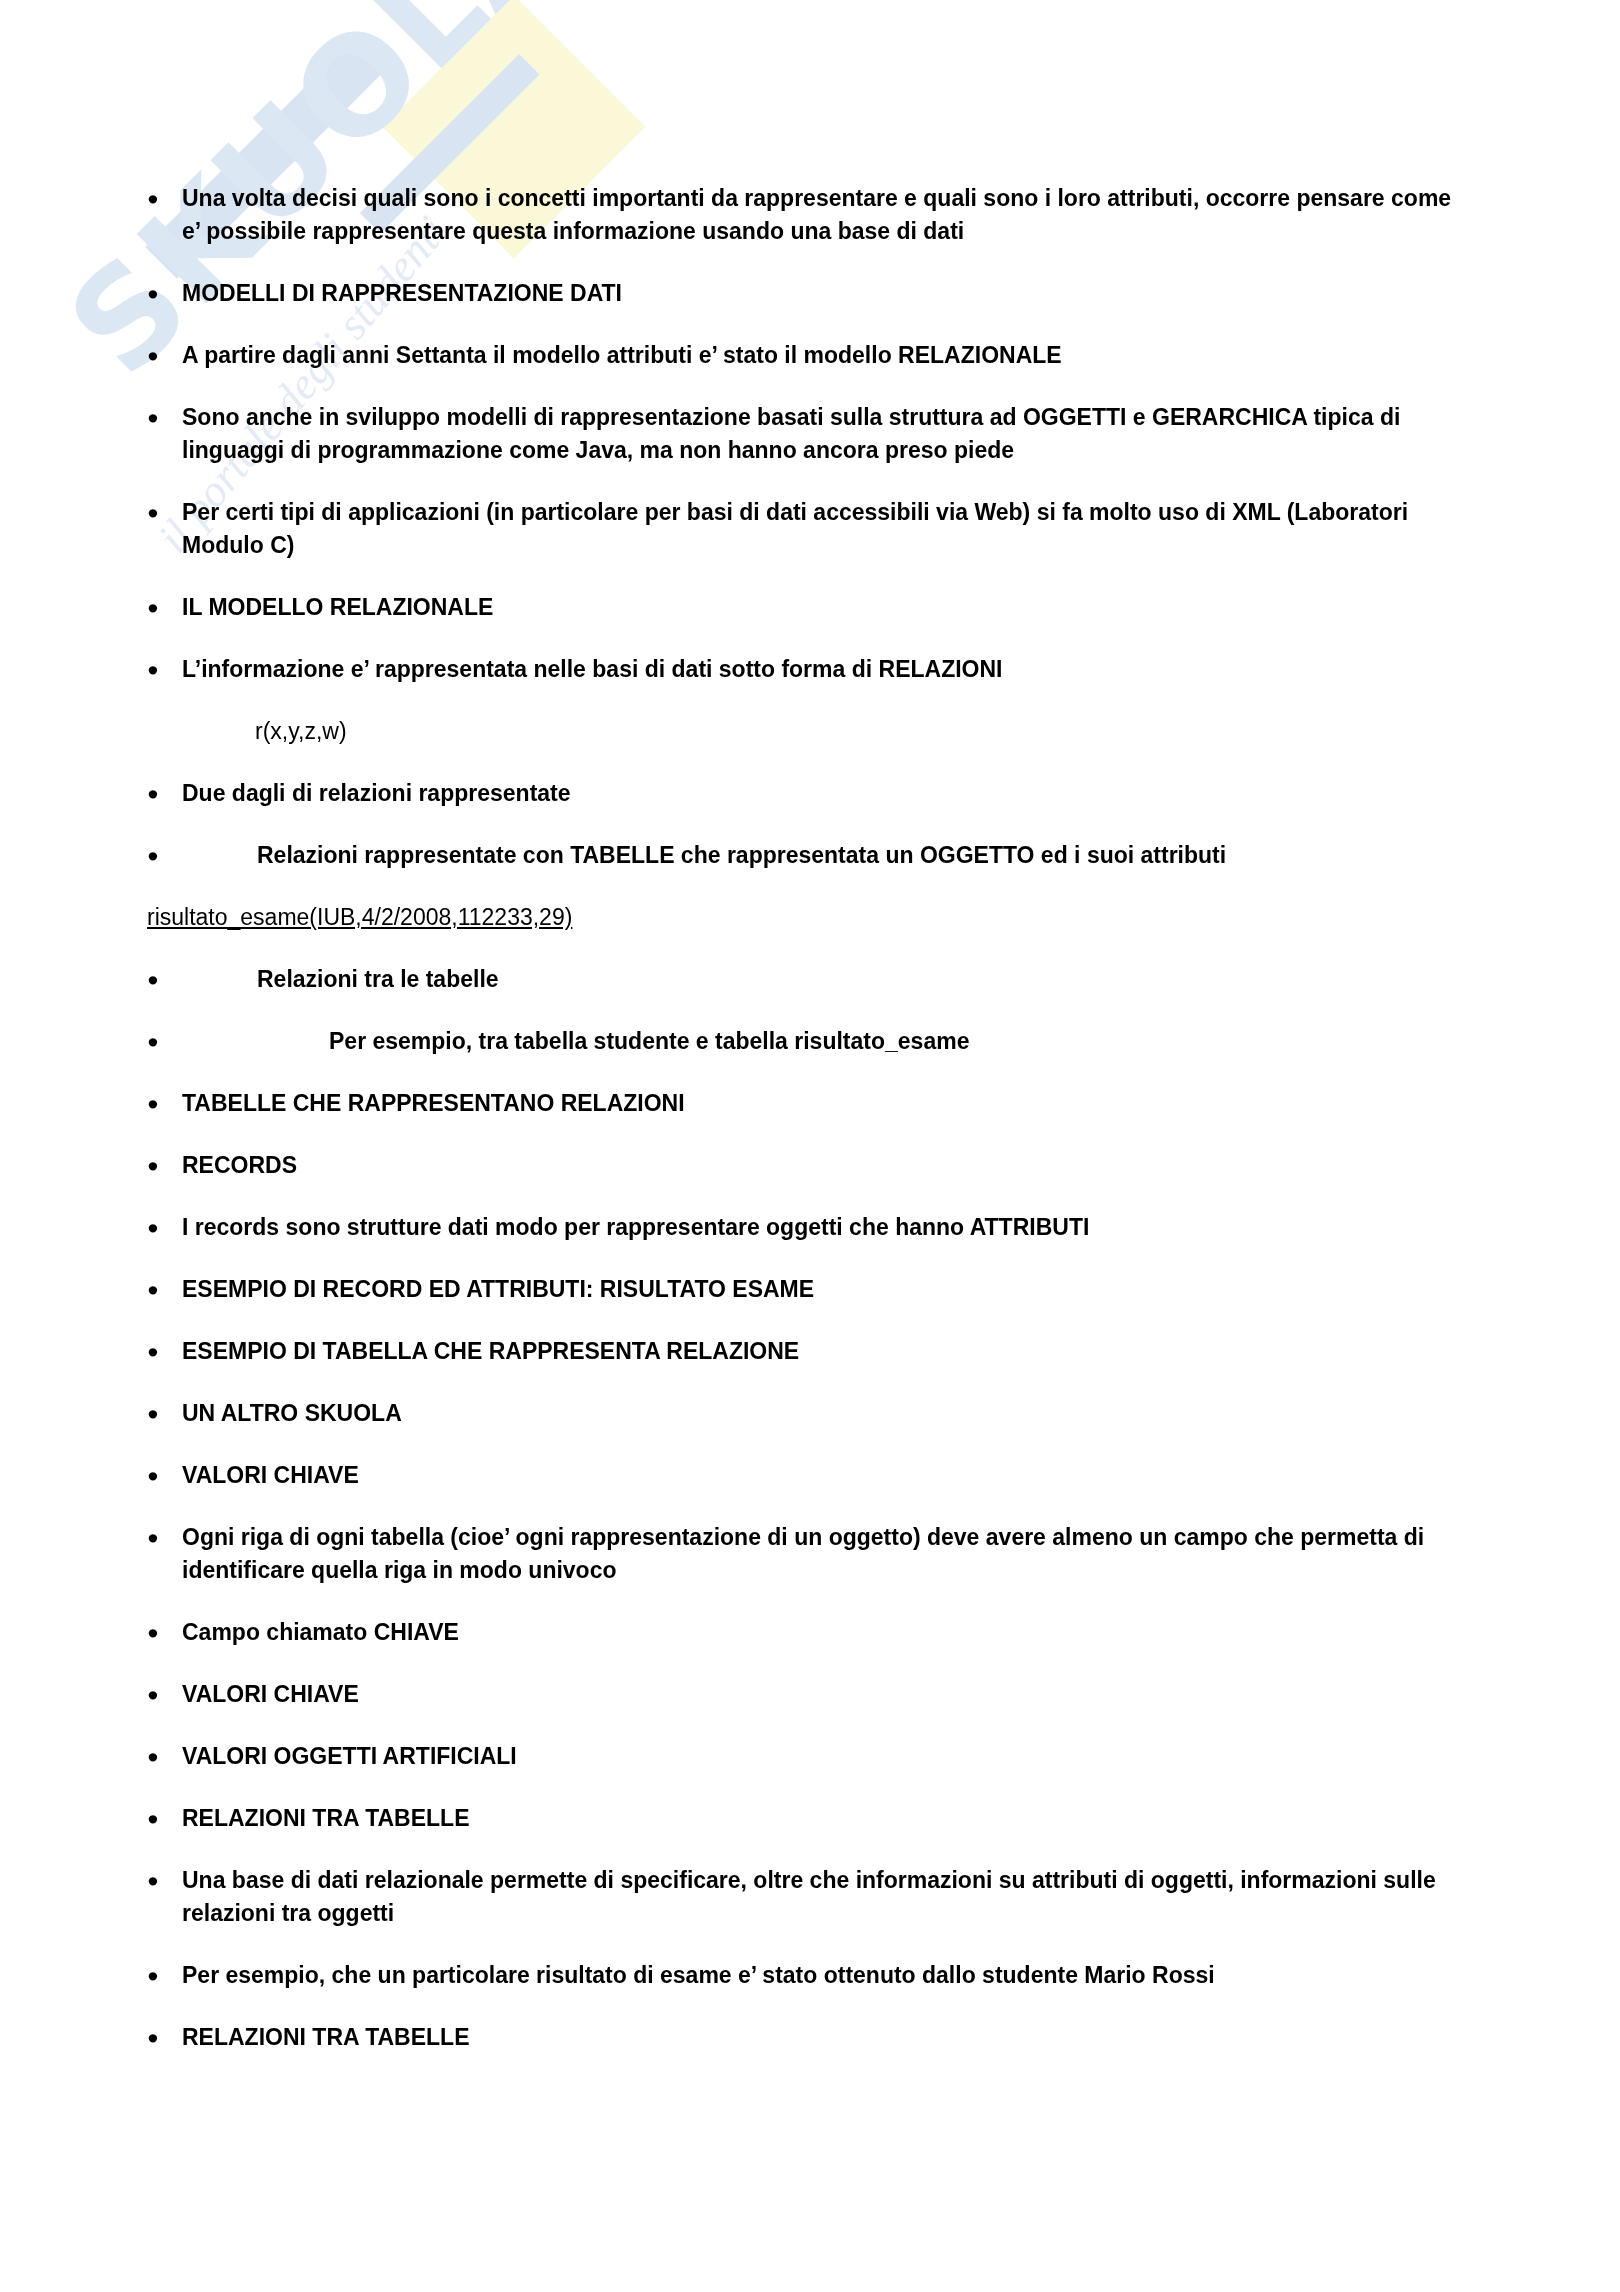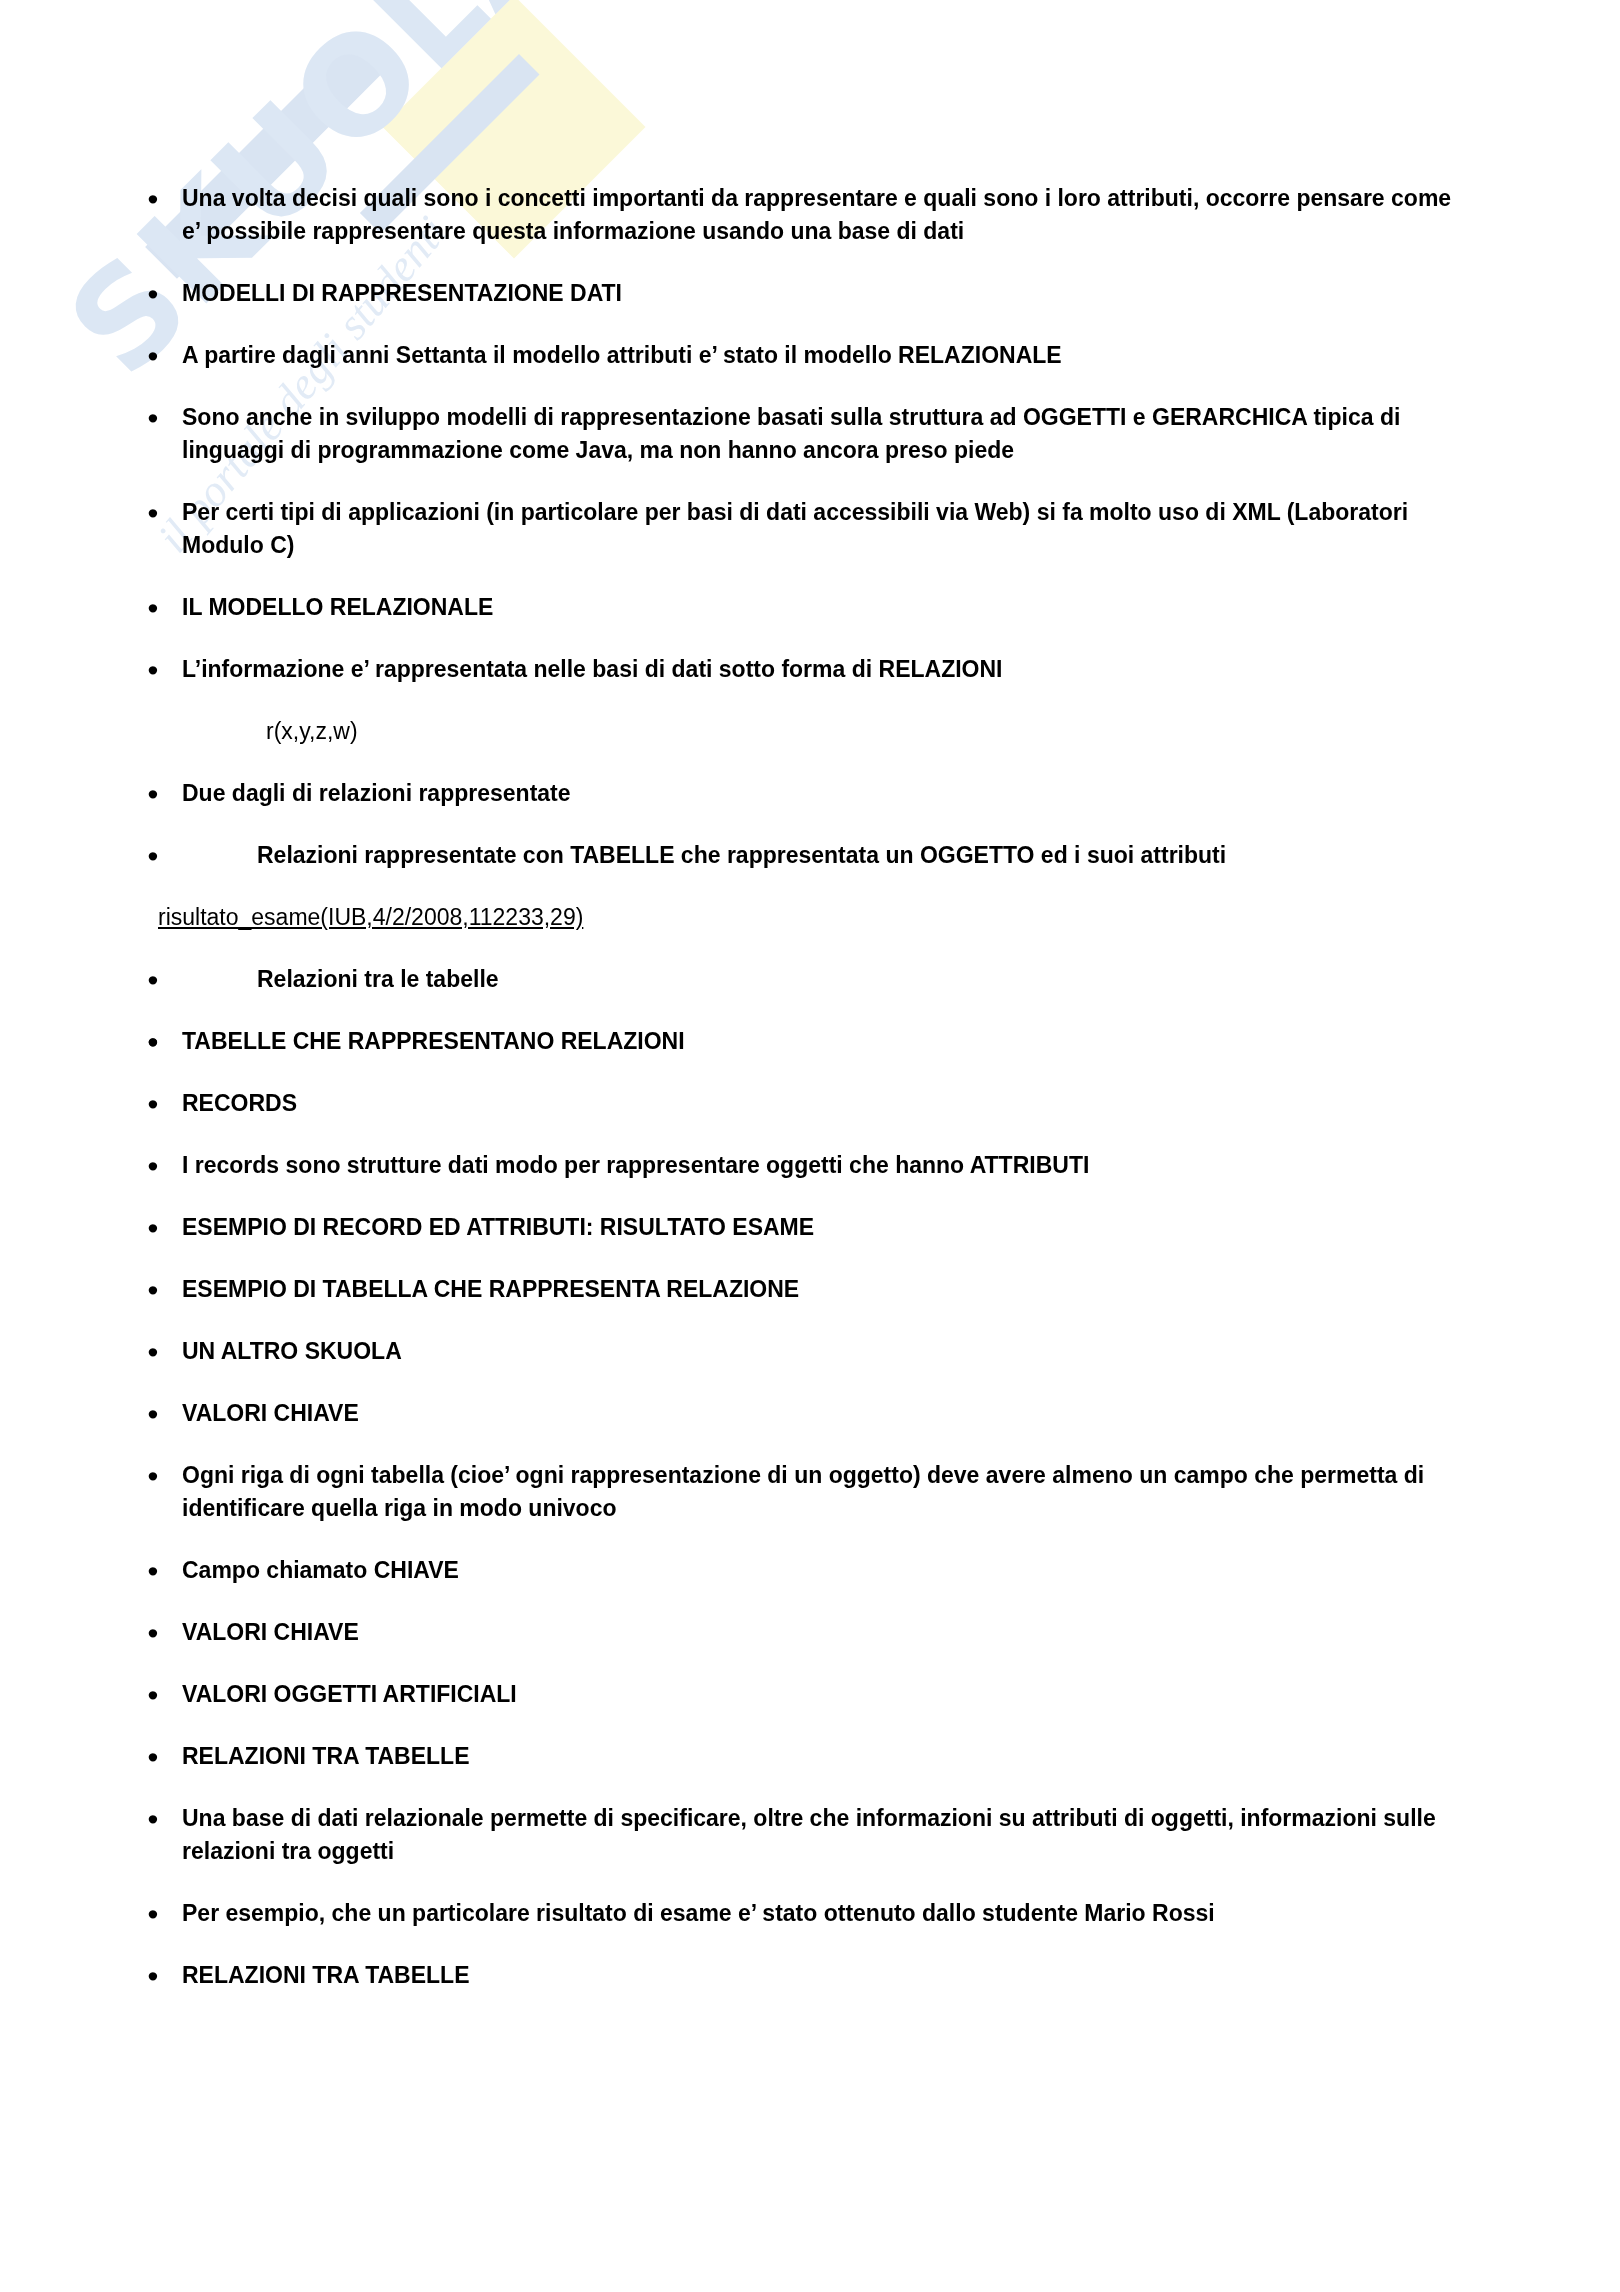--- a/index.html
+++ b/index.html
@@ -136,21 +136,21 @@
   .lvl2 { padding-left: 110px; margin-left: 0; }
   .lvl2 > .marker { left: 74px; }
 
   .lvl3 { padding-left: 182px; }
   .lvl3 > .marker { left: 147px; }
 
   
   .plain {
     font-size: 23px;
     line-height: 33px;
-    margin: 0 0 29px 11px;
+    margin: 0 0 29px 0;
   }
   .plain-indent-code { padding-left: 108px; }
   .plain-flush { padding-left: 0px; margin-bottom: 29px; text-decoration: underline; }
 </style>
 </head>
 <body>
 
 <div class="page">
 
   <div class="watermark-layer">
@@ -218,20 +218,21 @@
     <p class="plain plain-flush">risultato_esame(IUB,4/2/2008,112233,29)</p>
 
     <ul class="bullets">
       <li class="bullet lvl2">
         <span class="marker">●</span>
         <span class="btext">Relazioni  tra le tabelle</span>
       </li>
 
       <li class="bullet lvl3">
         <span class="marker">●</span>
+        <span class="btext">Per esempio, tra tabella studente e tabella risultato_esame</span>
       </li>
 
       <li class="bullet lvl1">
         <span class="marker">●</span>
         <span class="btext">TABELLE CHE RAPPRESENTANO RELAZIONI</span>
       </li>
 
       <li class="bullet lvl1">
         <span class="marker">●</span>
         <span class="btext">RECORDS</span>

